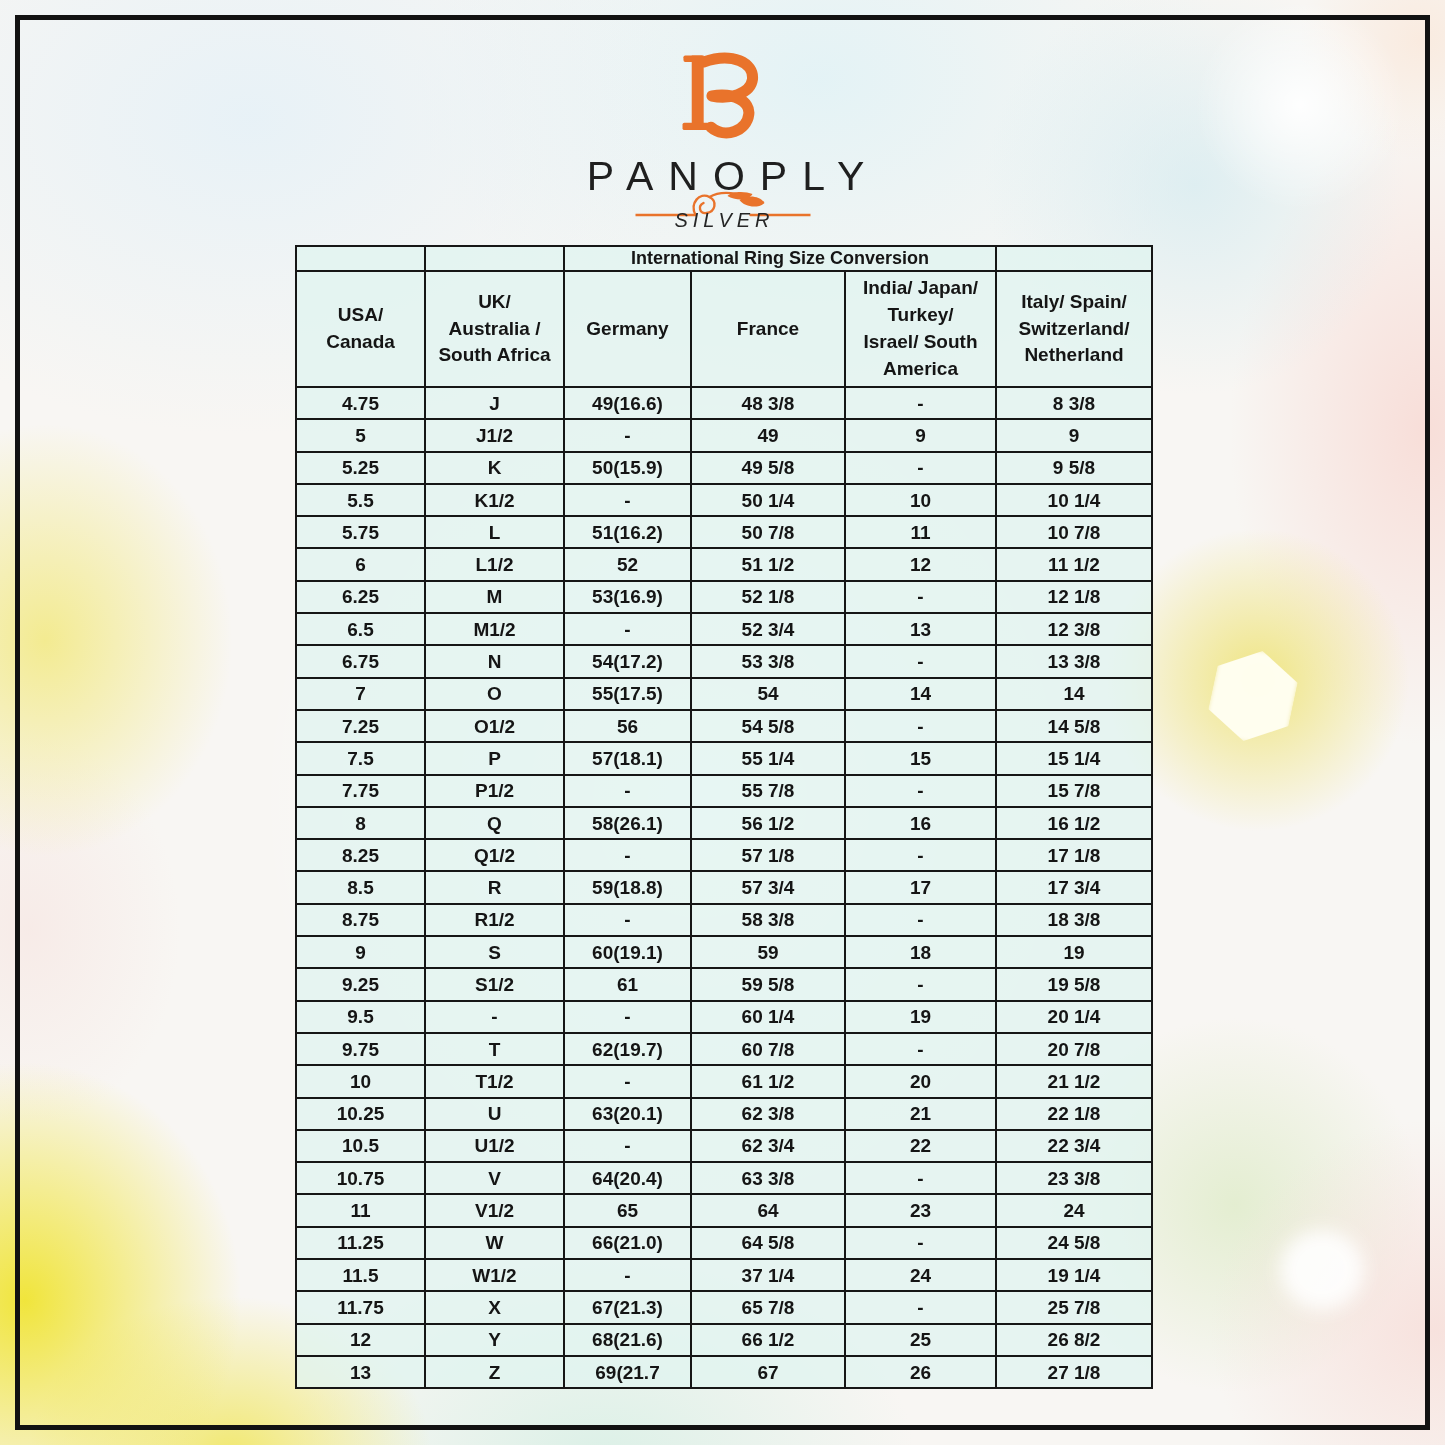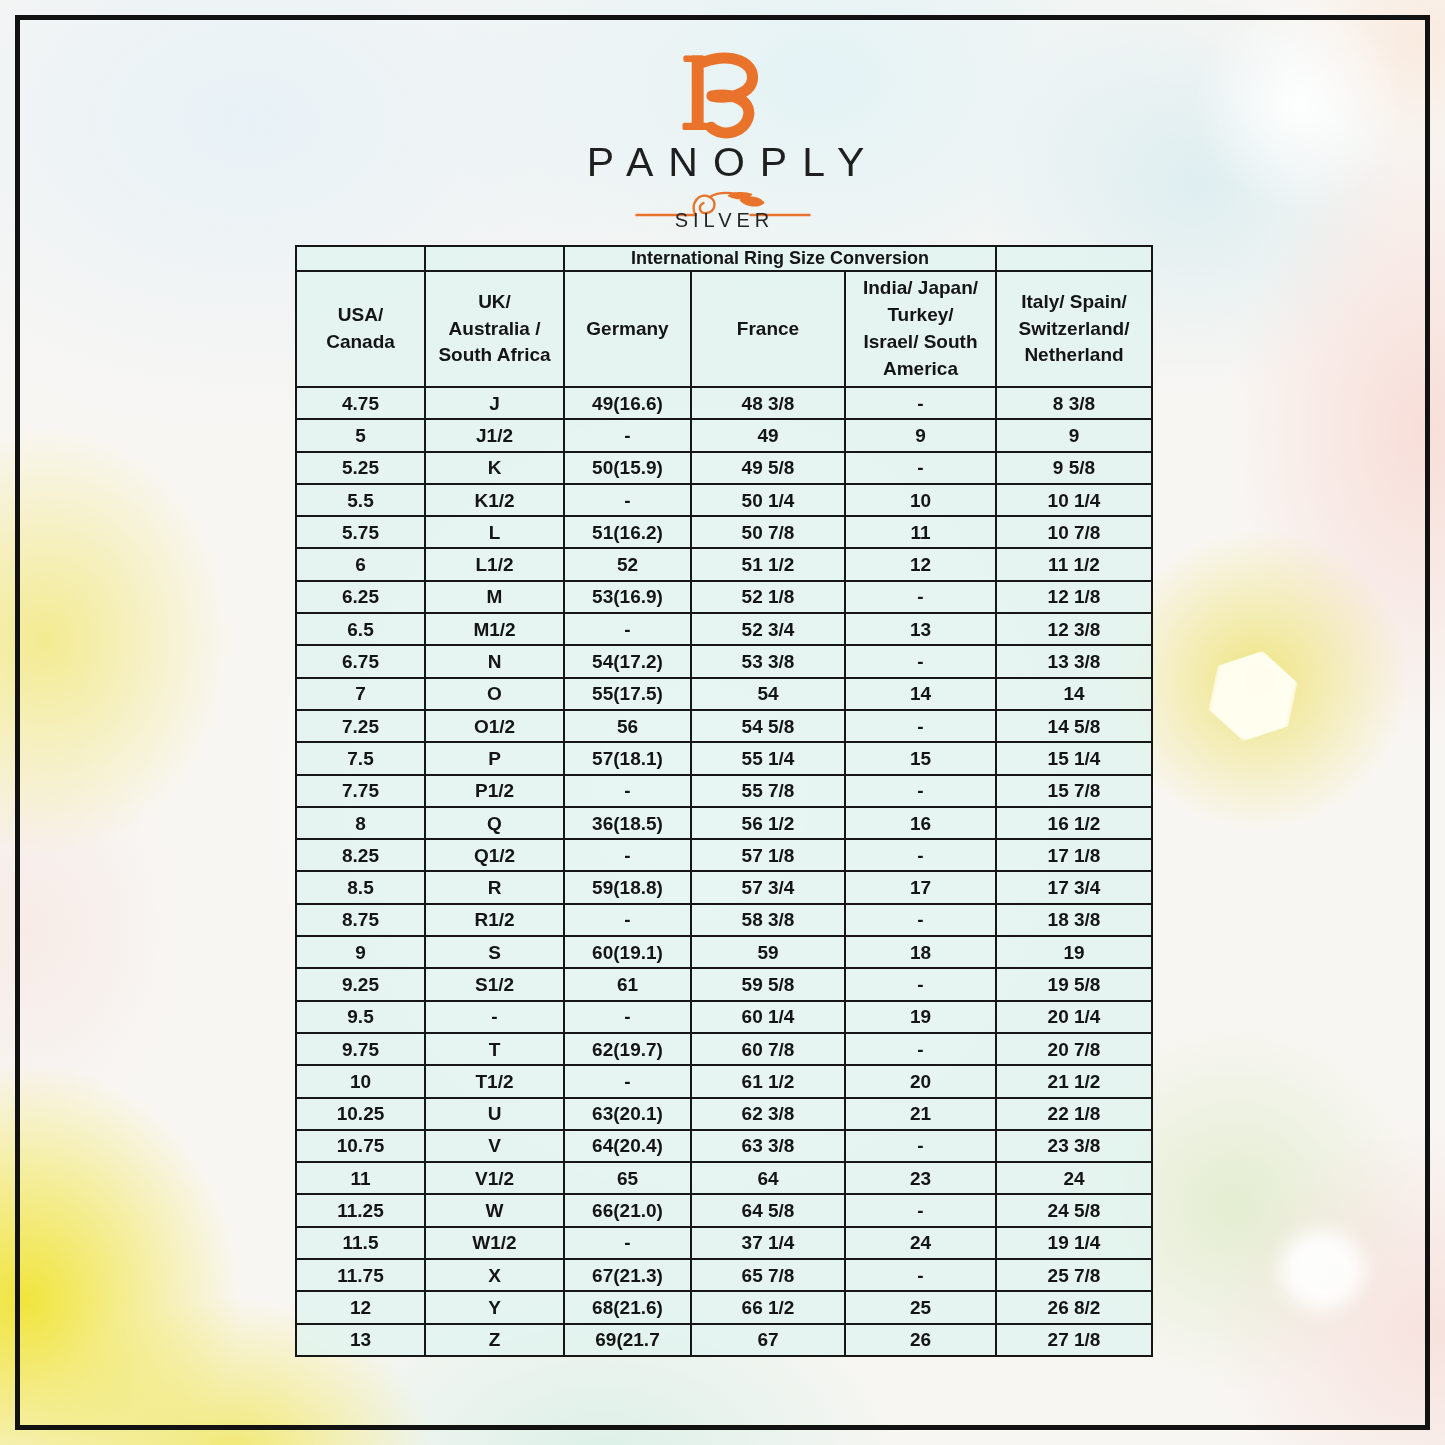--- a/index.html
+++ b/index.html
@@ -25,25 +25,25 @@
   }
   .hex1{position:absolute;left:1212px;top:650px;width:82px;height:92px;background:#fffef2;
     clip-path:polygon(50% 0,100% 26%,100% 74%,50% 100%,0 74%,0 26%);
     filter:blur(2px);opacity:.97;transform:rotate(12deg);}
   .blob2{position:absolute;left:1280px;top:1230px;width:84px;height:80px;border-radius:50%;
     background:#ffffff;filter:blur(9px);opacity:.9;}
   .frame{position:absolute;left:15px;top:15px;right:15px;bottom:15px;border:5px solid #121212;}
 
   .brand{position:absolute;left:0;top:0;width:100%;color:#1e1e1e;}
   .monogram{position:absolute;left:50%;top:50px;transform:translateX(-50%);width:100px;height:92px;}
-  .brand-name{position:absolute;top:139px;width:100%;text-align:center;font-size:41px;
+  .brand-name{position:absolute;top:153px;width:100%;text-align:center;font-size:41px;
     letter-spacing:15px;padding-left:21px;box-sizing:border-box;color:#1f1f1f;}
   .flourish{position:absolute;top:183px;left:50%;transform:translateX(-50%);}
   .brand-sub{position:absolute;top:209px;width:100%;text-align:center;font-size:20px;
-    letter-spacing:5px;padding-left:4px;box-sizing:border-box;color:#262626;}
+    letter-spacing:5px;padding-left:4px;box-sizing:border-box;color:#262626;font-style:italic;}
 
   table.ring{position:absolute;left:295px;top:245px;width:856px;border-collapse:collapse;
     table-layout:fixed;color:#151515;font-weight:bold;border-radius:21px;}
   table.ring td,table.ring th{border:2px solid #161616;background:rgba(224,244,240,0.78);
     text-align:center;vertical-align:middle;padding:0;overflow:hidden;}
   tr.title-row td{height:23px;font-size:18px;}
   tr.header-row th{height:114px;font-size:19px;line-height:1.42;white-space:pre-line;font-weight:bold;}
   table.ring tbody td{height:30.3px;font-size:19px;line-height:1;}
 </style>
 </head>
@@ -217,21 +217,21 @@
           <td>7.75</td>
           <td>P1/2</td>
           <td>-</td>
           <td>55 7/8</td>
           <td>-</td>
           <td>15 7/8</td>
         </tr>
         <tr>
           <td>8</td>
           <td>Q</td>
-          <td>36(18.5)</td>
+          <td>58(26.1)</td>
           <td>56 1/2</td>
           <td>16</td>
           <td>16 1/2</td>
         </tr>
         <tr>
           <td>8.25</td>
           <td>Q1/2</td>
           <td>-</td>
           <td>57 1/8</td>
           <td>-</td>
@@ -295,20 +295,28 @@
         </tr>
         <tr>
           <td>10.25</td>
           <td>U</td>
           <td>63(20.1)</td>
           <td>62 3/8</td>
           <td>21</td>
           <td>22 1/8</td>
         </tr>
         <tr>
+          <td>10.5</td>
+          <td>U1/2</td>
+          <td>-</td>
+          <td>62 3/4</td>
+          <td>22</td>
+          <td>22 3/4</td>
+        </tr>
+        <tr>
           <td>10.75</td>
           <td>V</td>
           <td>64(20.4)</td>
           <td>63 3/8</td>
           <td>-</td>
           <td>23 3/8</td>
         </tr>
         <tr>
           <td>11</td>
           <td>V1/2</td>

